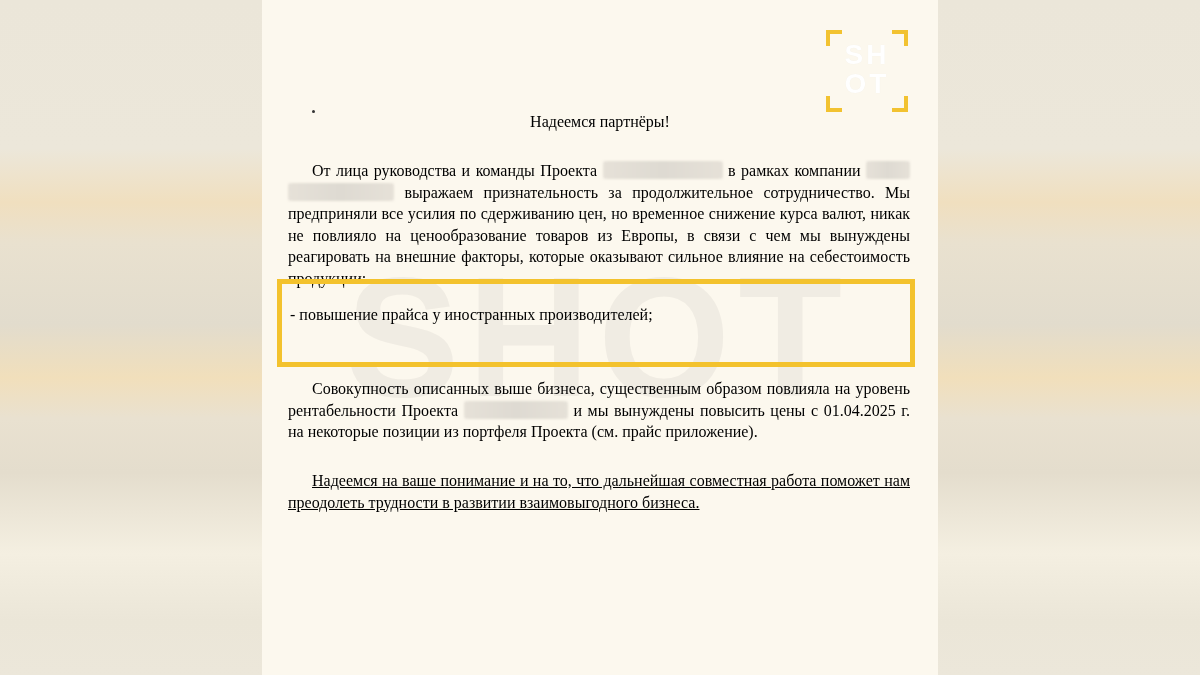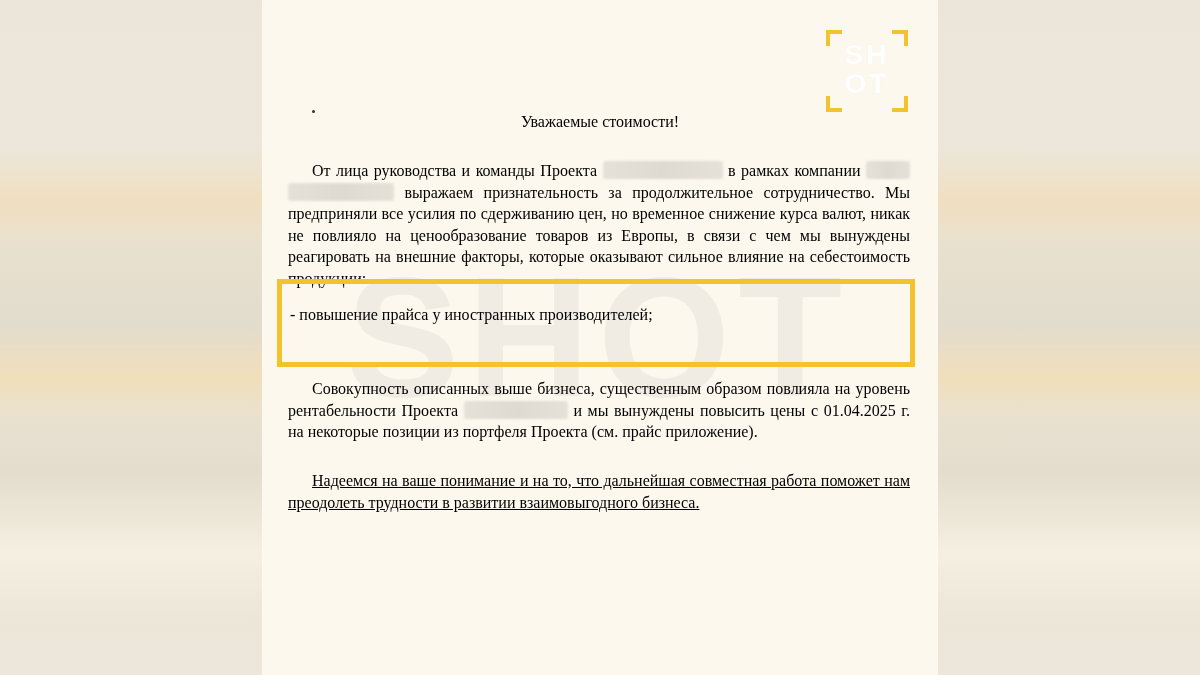--- a/index.html
+++ b/index.html
@@ -79,21 +79,21 @@
   <span class="corner bl"></span>
   <span class="corner br"></span>
   <div class="txt">
     <div>SH</div>
     <div>OT</div>
   </div>
 </div>
 
 <div class="dot"></div>
 
-<div class="title">Уважаемые стоимости!</div>
+<div class="title">Надеемся партнёры!</div>
 
 <div class="para p1"><span class="indent"></span><span>От лица руководства и команды Проекта</span> <span class="redact" style="width:120px"></span> <span>в рамках компании</span> <span class="redact" style="width:44px"></span> <span class="redact" style="width:106px"></span> <span>выражаем признательность за продолжительное сотрудничество. Мы предприняли все усилия по сдерживанию цен, но временное снижение курса валют, никак не повлияло на ценообразование товаров из Европы, в связи с чем мы вынуждены реагировать на внешние факторы, которые оказывают сильное влияние на себестоимость продукции:</span></div>
 
 <div class="highlight-box"></div>
 <div class="bullets">
   <div>- повышение прайса у иностранных производителей;</div>
 </div>
 
 <div class="para p2"><span class="indent"></span><span>Совокупность описанных выше бизнеса, существенным образом повлияла на уровень рентабельности Проекта</span> <span class="redact" style="width:104px"></span> <span>и мы вынуждены повысить цены с 01.04.2025 г. на некоторые позиции из портфеля Проекта (см. прайс приложение).</span></div>
 

